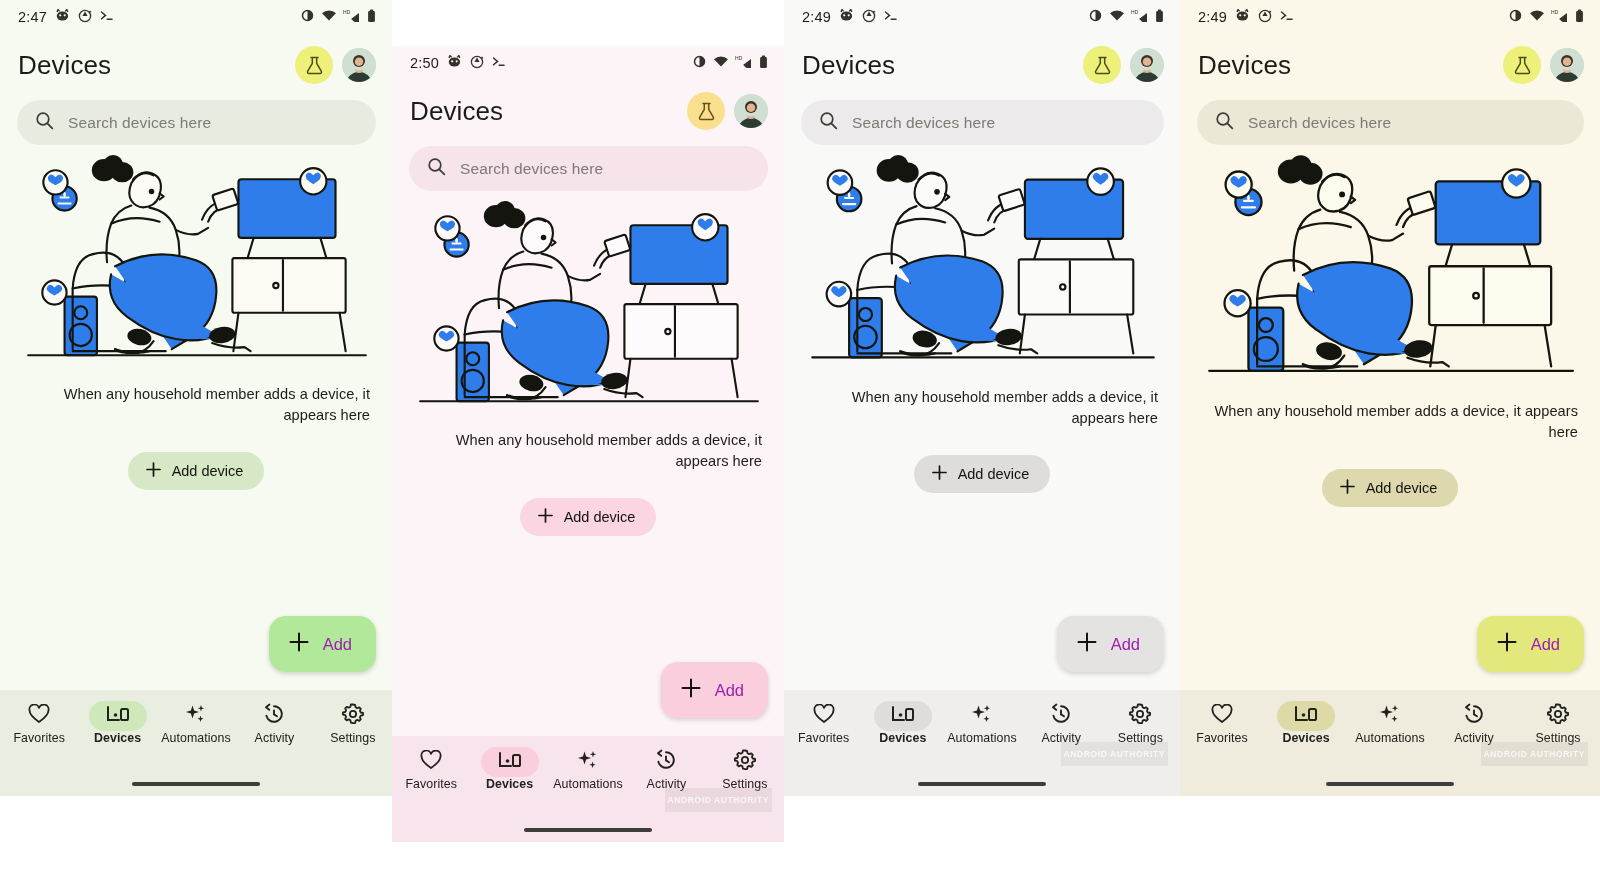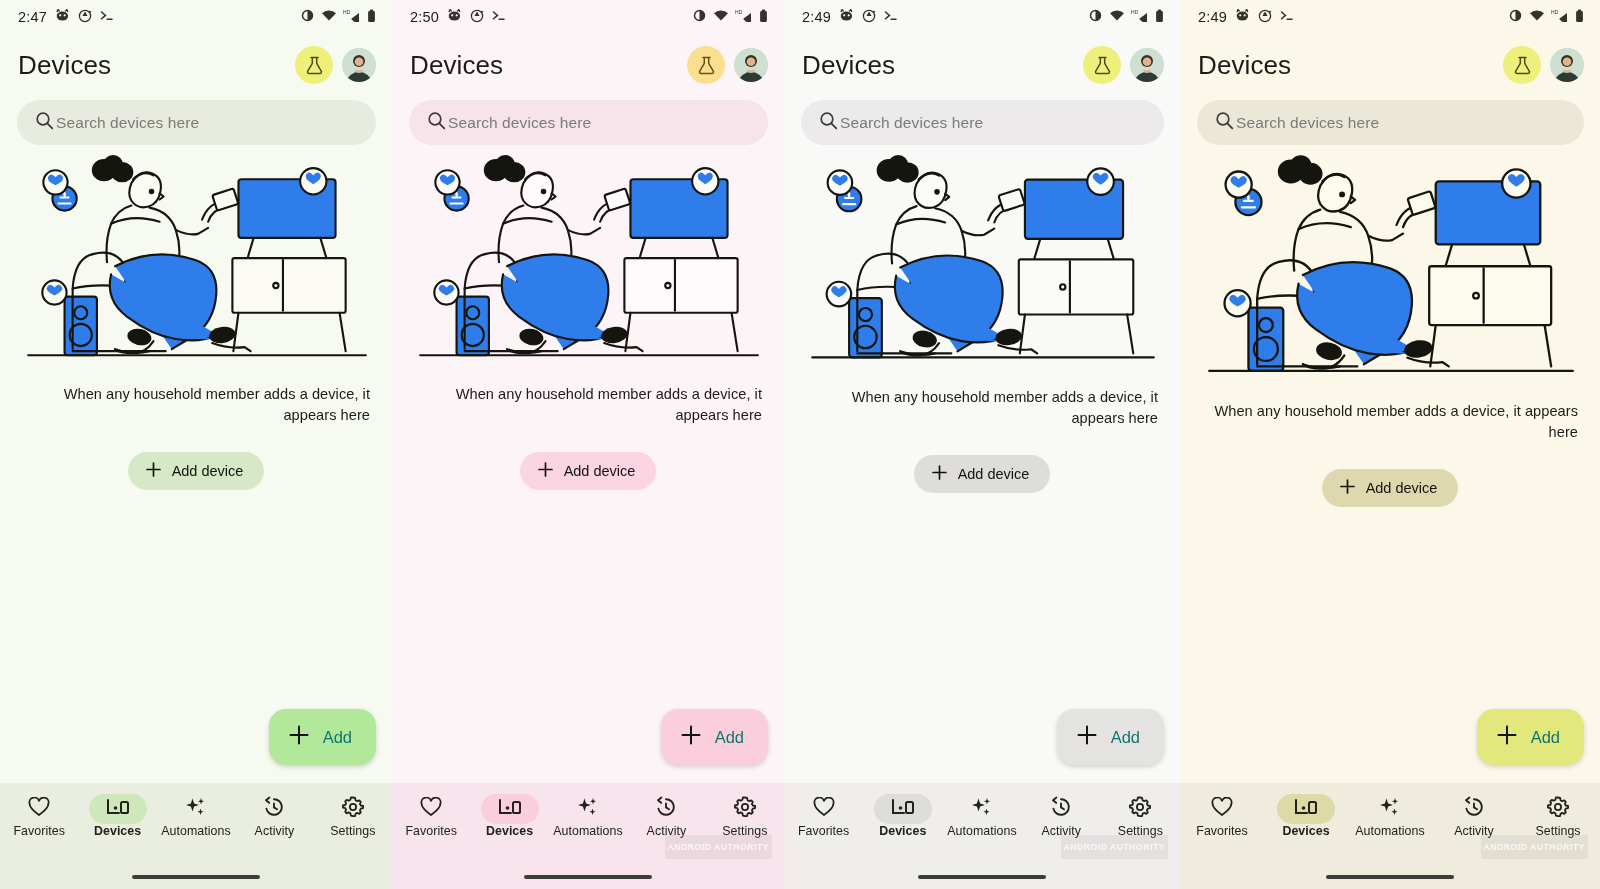--- a/index.html
+++ b/index.html
@@ -6,21 +6,21 @@
   html, body {
     width: 1600px; height: 889px;
     font-family: "Liberation Sans", sans-serif;
     overflow: hidden;
     background: #fff;
   }
   .strip { display: flex; width: 1600px; height: 889px; }
 
   .panel {
     position: relative;
-    height: 889px;
+    height: 796px;
     display: flex;
     flex-direction: column;
     overflow: hidden;
   }
   .p1 { width: 392px; }
   .p2 { width: 392px; }
   .p3 { width: 396px; }
   .p4 { width: 420px; }
 
   
@@ -70,21 +70,21 @@
   .avatar svg { display: block; }
 
   
   .searchwrap { padding: 4px 16px 0 17px; }
   .searchbar {
     height: 45px;
     border-radius: 26px;
     display: flex;
     align-items: center;
     padding: 0 18px;
-    gap: 2px;
+    gap: 14px;
   }
   .search-ph {
     font-size: 15.5px;
     color: #7b7b75;
     letter-spacing: .1px;
   }
 
   
   .illo { padding: 8px 14px 0 14px; }
   .illo svg { display: block; width: 100%; height: auto; }
@@ -120,21 +120,21 @@
     position: absolute;
     right: 16px;
     bottom: 18px;
     height: 56px;
     border-radius: 17px;
     display: inline-flex;
     align-items: center;
     gap: 14px;
     padding: 0 24px 0 20px;
     font-size: 16.5px;
-    color: #0f766e;
+    color: #a21caf;
     box-shadow: 0 2px 5px rgba(0,0,0,.16);
     cursor: pointer;
   }
 
   
   .navbar {
     flex: 0 0 82px;
     display: flex;
     align-items: flex-start;
     padding-top: 11px;
@@ -382,21 +382,21 @@
               </svg></span>
         </div>
         <span class="nav-label">Settings</span>
       </div>
     </div>
     <div class="gesture-area" style="background:#eaeee1">
       <div class="gesture-bar"></div>
     </div>
   </div>
 
-  <div class="panel p2" style="background: rgb(253, 244, 247);">
+  <div class="panel p2" style="background: rgb(253, 244, 247); margin-top: 46px;">
     <div class="statusbar">
       <div class="sb-left">
         <span class="sb-time">2:50</span>
         <span class="sb-ico"><svg width="15" height="13" viewBox="0 0 15 13">
               <path d="M2 3 L3 0.5 L4.6 2.4 M12.8 3 L11.8 0.5 L10.2 2.4" stroke="#33332c" stroke-width="1.4" fill="none"></path>
               <ellipse cx="7.4" cy="7" rx="5.7" ry="4.6" fill="#33332c"></ellipse>
               <circle cx="5.2" cy="6.3" r="1.1" fill="#fdf4f7"></circle>
               <circle cx="9.7" cy="6.3" r="1.1" fill="#fdf4f7"></circle>
             </svg></span>
         <span class="sb-ico"><svg width="14" height="14" viewBox="0 0 14 14">

